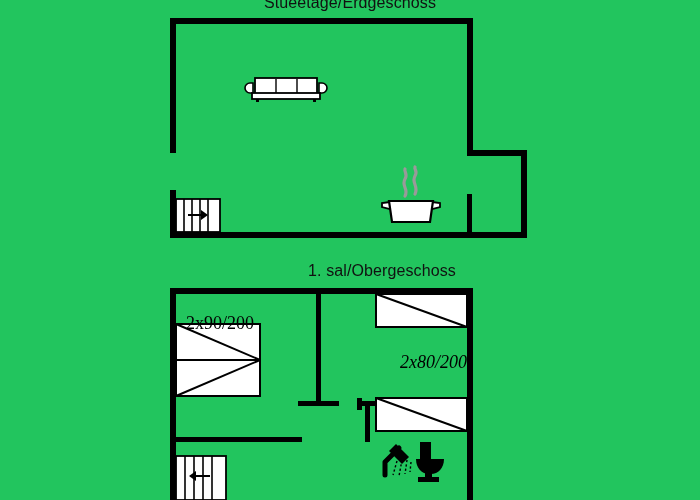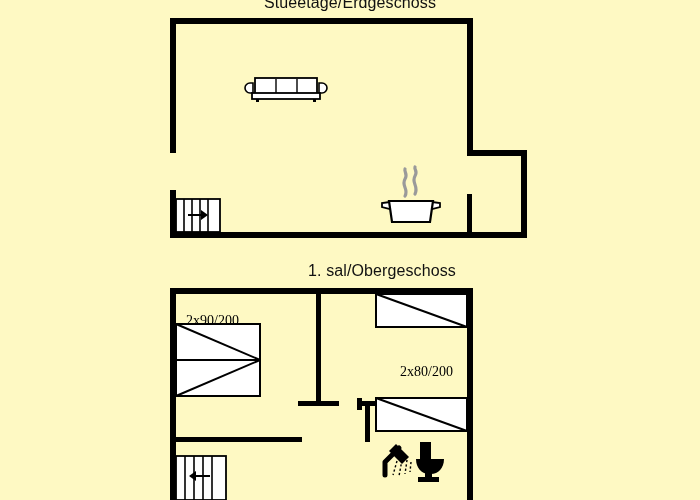--- a/index.html
+++ b/index.html
@@ -11,21 +11,21 @@
     width: 700px;
     height: 500px;
     overflow: hidden;
     font-family: "Liberation Sans", sans-serif;
     color: #000000;
   }
   #plan-root {
     position: relative;
     width: 700px;
     height: 500px;
-    background: #fef9c3;
+    background: #22c55e;
   }
   .floor-title {
     position: absolute;
     left: 0;
     width: 700px;
     text-align: center;
     font-family: "Liberation Sans", sans-serif;
     font-size: 16px;
     letter-spacing: 0.1px;
     color: #111111;
@@ -39,31 +39,32 @@
     margin-left: 32px;
   }
   .svg-layer {
     position: absolute;
     left: 0;
     top: 0;
   }
   .bed-label {
     position: absolute;
     font-family: "Liberation Serif", serif;
-    font-size: 14px;
+    font-size: 18px;
     color: #000000;
     white-space: nowrap;
   }
   #label-bed-left {
     left: 186px;
     top: 313px;
   }
   #label-bed-right {
     left: 400px;
-    top: 364px;
+    top: 352px;
+    font-style: italic;
   }
 </style>
 </head>
 <body>
 
 <div id="plan-root">
 
   <div class="floor-title" id="title-ground">Stueetage/Erdgeschoss</div>
 
   <svg class="svg-layer" id="ground-floor-svg" width="700" height="260" style="top:0px;">

